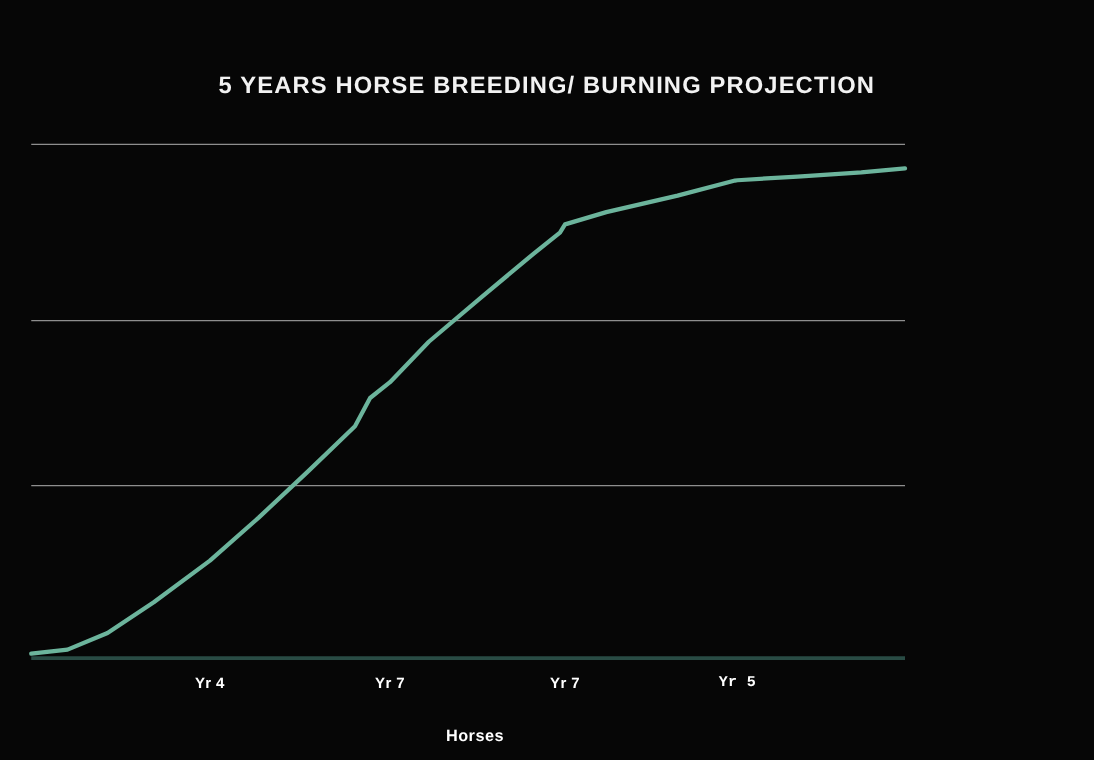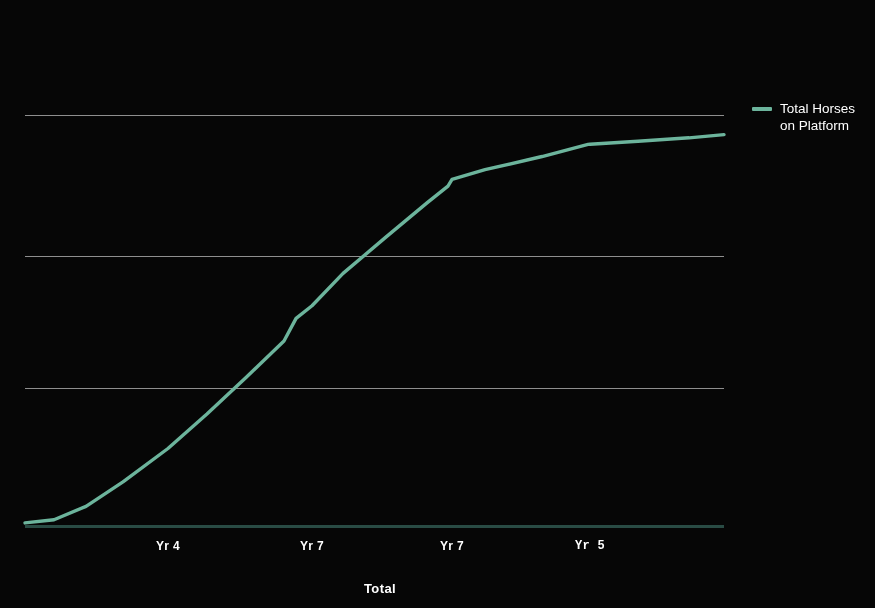--- a/index.html
+++ b/index.html
@@ -104,39 +104,35 @@
     line-height: 17px;
     font-family: "Liberation Sans", sans-serif;
     white-space: pre-line;
   }
 </style>
 </head>
 <body>
 
 <div id="canvas">
 
+  <div class="chart-title">5 YEARS HORSE BREEDING/ BURNING PROJECTION</div>
 
   <div class="plot" id="plot-area">
     <div class="gridline" id="grid-1" style="top: 15.0025px; background: rgb(142, 142, 142);"></div>
     <div class="gridline" id="grid-2" style="top: 156.017px; background: rgb(142, 142, 142);"></div>
     <div class="gridline" id="grid-3" style="top: 287.98px; background: rgb(142, 142, 142);"></div>
     <div class="axis-line" id="axis-x" style="top: 425px; background: rgb(41, 75, 68);"></div>
     <svg class="series-svg" id="series-svg" width="699" height="430">
       <polyline id="series-path" fill="none" stroke-width="3.4" stroke-linejoin="round" stroke-linecap="round" points="0.00,422.92 29.01,419.73 61.02,406.34 98.00,381.82 142.95,348.50 181.95,314.07 221.02,277.52 258.98,240.97 271.07,218.41 287.01,205.74 318.05,173.40 359.99,137.91 401.99,102.85 422.96,86.06 427.02,79.48 460.01,69.70 517.05,56.52 563.04,44.41 565.00,44.20 613.02,41.22 664.05,37.82 699.00,34.64" stroke="#6cb49c"></polyline>
     </svg>
   </div>
 
   <div id="xticks">
       <div class="xtick" style="left: 167.945px;">Yr 4</div>
       <div class="xtick" style="left: 312.009px;">Yr 7</div>
       <div class="xtick" style="left: 452.019px;">Yr 7</div>
       <div class="xtick" style="left: 590.002px; font-family: Liberation Mono, monospace;">Yr 5</div>
     </div>
 
-  <div class="xlabel">Total</div>
+  <div class="xlabel">Horses</div>
 
-  <div class="legend">
-    <span class="legend-swatch" id="legend-swatch" style="background: rgb(108, 180, 156);"></span>
-    <span class="legend-text">Total Horses
-on Platform</span>
-  </div>
 
 </div>
 
 </body></html>

